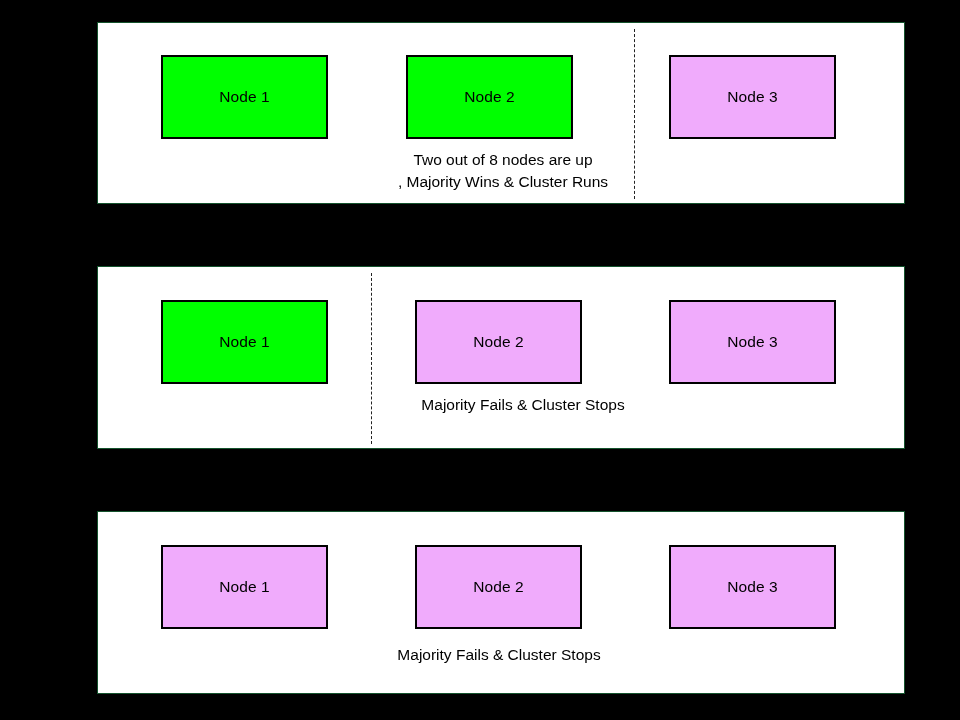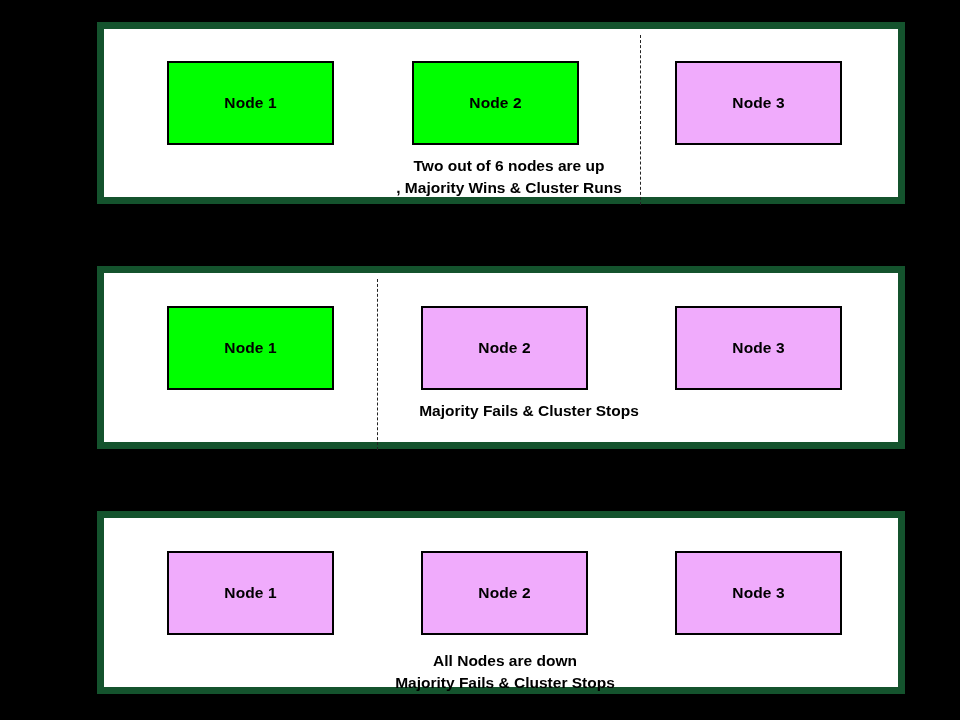--- a/index.html
+++ b/index.html
@@ -22,23 +22,22 @@
     left: 0; top: 0;
     width: 960px;
     height: 720px;
     background: #000000;
   }
 
   
   .panel {
     position: absolute;
     background: #ffffff;
-    border: 7px solid #14532d;
+    border: 1px solid #14532d;
     box-sizing: border-box;
-    font-weight: bold;
   }
   #panel-1 { left: 97px;  top: 22px;  width: 808px; height: 182px; }
   #panel-2 { left: 97px;  top: 266px; width: 808px; height: 183px; }
   #panel-3 { left: 97px;  top: 511px; width: 808px; height: 183px; }
 
   
   .node-box {
     position: absolute;
     box-sizing: border-box;
     border: 2px solid #000000;
@@ -88,21 +87,21 @@
       <span class="node-label">Node 2</span>
     </div>
 
     <div class="node-box node-down" style="left:571px; top:32px; width:167px; height:84px;">
       <span class="node-label">Node 3</span>
     </div>
 
     <div class="divider" style="left:536px; top:6px; height:170px;"></div>
 
     <div class="caption" style="left:240px; top:126px; width:330px;">
-      <span class="cap-line">Two out of 6 nodes are up</span>
+      <span class="cap-line">Two out of 8 nodes are up</span>
       <span class="cap-line">, Majority Wins &amp; Cluster Runs</span>
     </div>
   </div>
 
   <div class="panel" id="panel-2">
 
     <div class="node-box node-up" style="left:63px; top:33px; width:167px; height:84px;">
       <span class="node-label">Node 1</span>
     </div>
 
@@ -129,18 +128,17 @@
 
     <div class="node-box node-down" style="left:317px; top:33px; width:167px; height:84px;">
       <span class="node-label">Node 2</span>
     </div>
 
     <div class="node-box node-down" style="left:571px; top:33px; width:167px; height:84px;">
       <span class="node-label">Node 3</span>
     </div>
 
     <div class="caption" style="left:259px; top:132px; width:284px; text-align:center;">
-      <span class="cap-line">All Nodes are down</span>
       <span class="cap-line">Majority Fails &amp; Cluster Stops</span>
     </div>
   </div>
 
 </div>
 
 </body></html>

